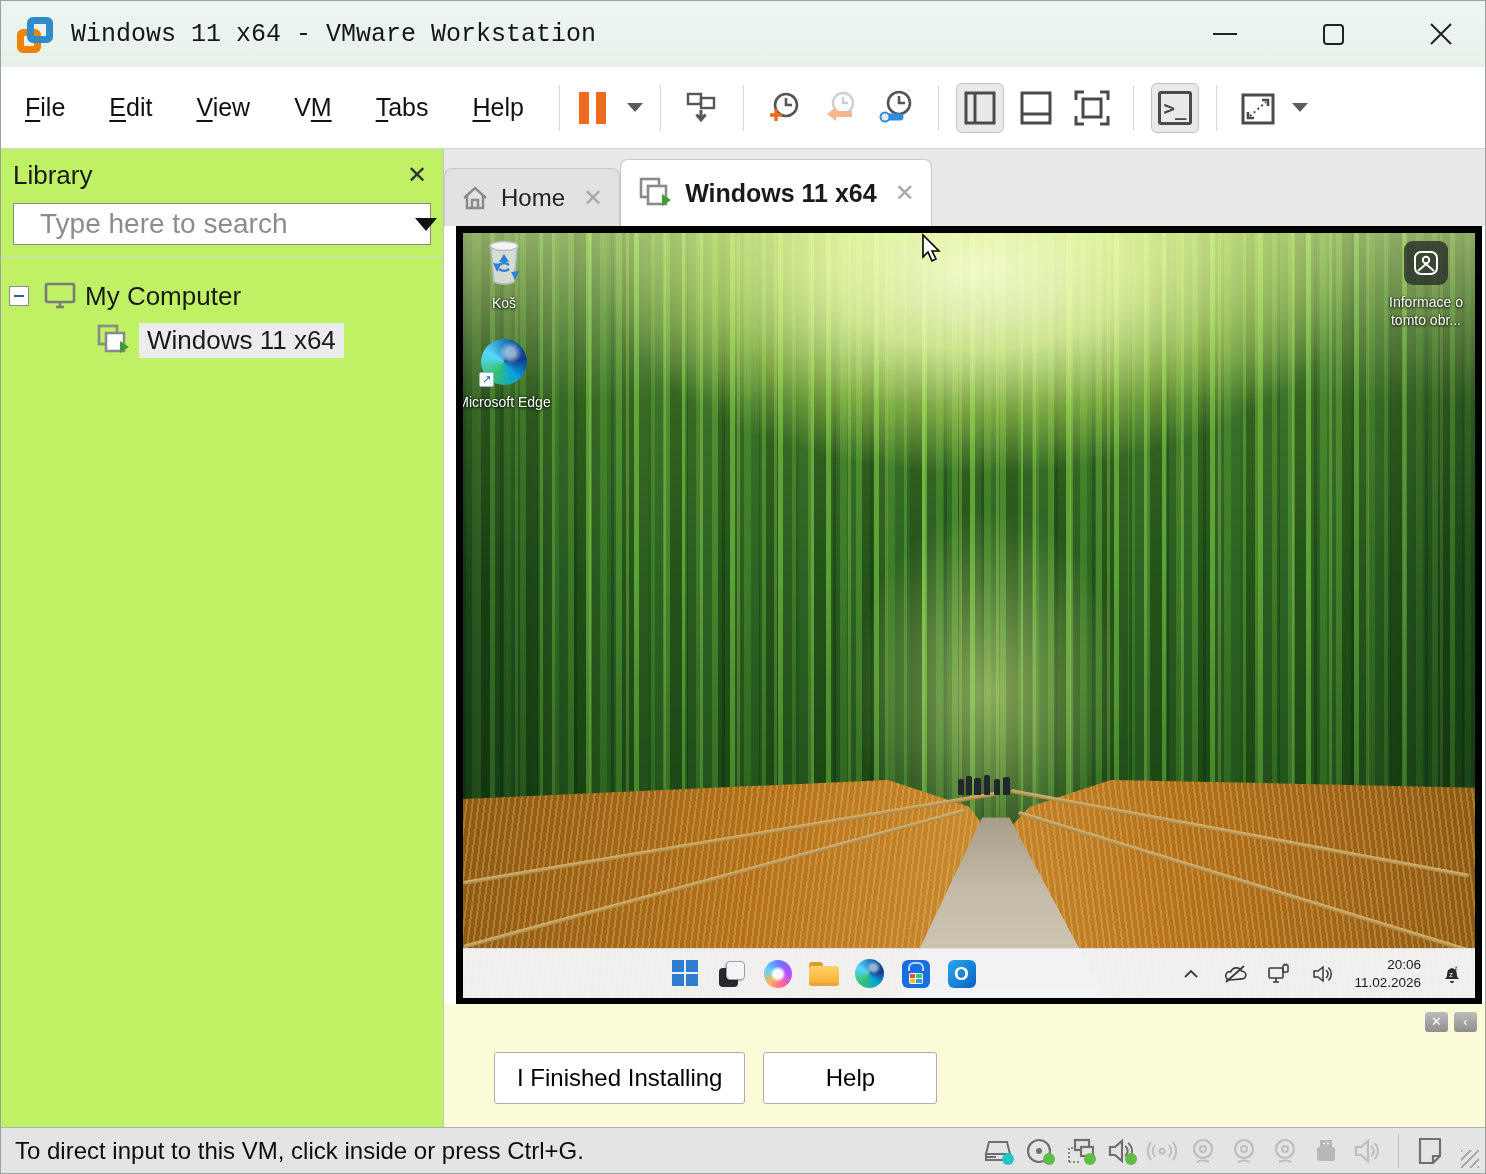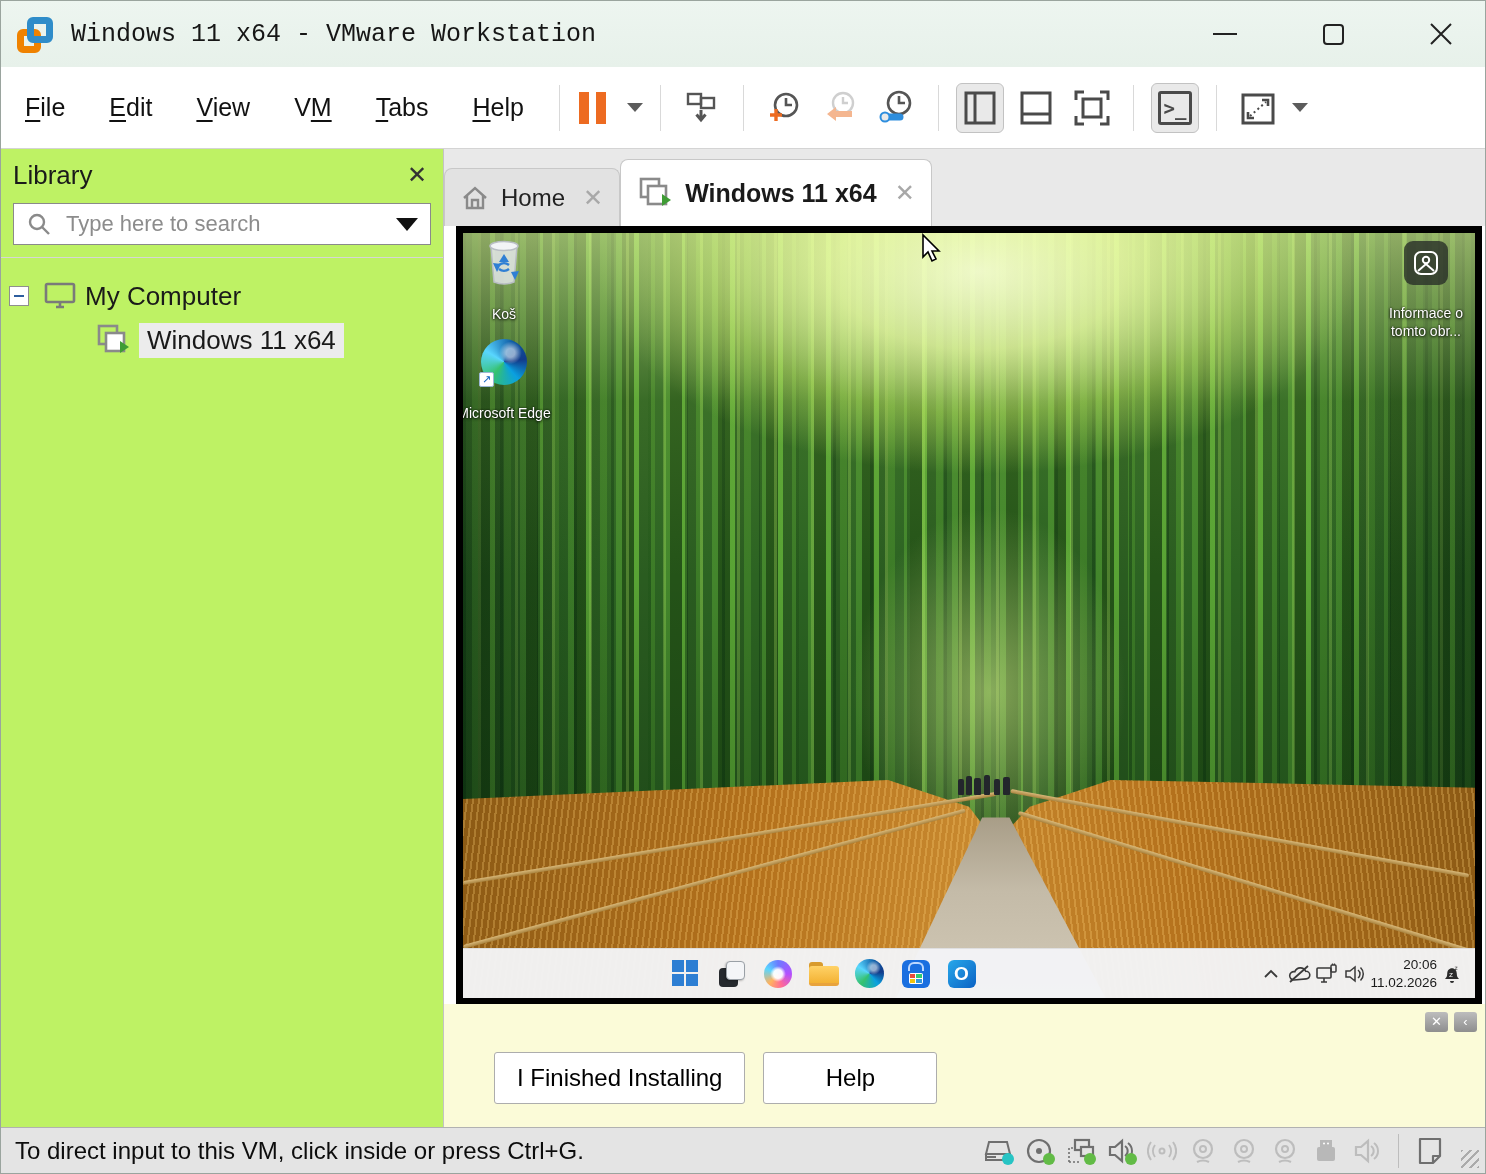--- a/index.html
+++ b/index.html
@@ -44,21 +44,21 @@
     border:3px solid #4a4a4a; border-radius:3px; width:34px; height:34px; display:flex; align-items:center; justify-content:center; }
 
   
   .main { flex:1 1 auto; display:flex; min-height:0; }
 
   
   .library { width:443px; flex:0 0 443px; background:#bef264; border-right:1px solid #c3c3c3; display:flex; flex-direction:column; }
   .lib-head { height:52px; display:flex; align-items:center; justify-content:space-between; padding:0 16px 0 12px; font-size:26px; }
   .lib-close { font-size:24px; color:#333; cursor:default; line-height:1; }
   .searchbox { margin:2px 12px 12px 12px; height:42px; border:1px solid #8a8a8a; display:flex; align-items:center; padding:0 12px; gap:14px; background:#fff; }
-  .searchbox input { border:none; outline:none; flex:1; font-size:22px; color:#222; font-family:inherit; }
+  .searchbox input { border:none; outline:none; flex:1; font-size:28px; color:#222; font-family:inherit; }
   .searchbox input::placeholder { color:#8c8c8c; }
   .sdrop { width:0; height:0; border-left:11px solid transparent; border-right:11px solid transparent; border-top:13px solid #111; }
   .tree { border-top:1px solid #d6d6d6; padding-top:16px; flex:1; }
   .trow { display:flex; align-items:center; gap:8px; font-size:26px; height:44px; }
   .trow.root { padding-left:8px; }
   .trow.child { padding-left:94px; }
   .expander { width:20px; height:20px; border:1px solid #8f8f8f; display:flex; align-items:center; justify-content:center; margin-right:6px; background:#fff; }
   .expander span { width:10px; height:2px; background:#2d5d9e; display:block; }
   .sel { background:#ececec; padding:2px 8px; }
 
@@ -108,21 +108,21 @@
   }
   .rail { position:absolute; height:4px; background:linear-gradient(#d9b97a,#a8823e); transform-origin:0 0; border-radius:2px; }
   .rail.l1 { left:0; top:648px; width:540px; transform:rotate(-9.5deg); }
   .rail.l2 { left:0; top:712px; width:520px; transform:rotate(-15.2deg); }
   .rail.r1 { left:548px; top:556px; width:466px; transform:rotate(10.5deg); }
   .rail.r2 { left:556px; top:578px; width:470px; transform:rotate(17deg); }
   .people { position:absolute; left:495px; top:540px; width:70px; height:22px; }
   .people i { position:absolute; bottom:0; background:#23262c; border-radius:2px 2px 1px 1px; display:block; }
 
   
-  .dicon { position:absolute; width:96px; display:flex; flex-direction:column; align-items:center; gap:20px; text-align:center; }
+  .dicon { position:absolute; width:96px; display:flex; flex-direction:column; align-items:center; gap:9px; text-align:center; }
   .dicon .lbl { font-size:14px; color:#fff; text-shadow:0 1px 3px rgba(0,0,0,.9), 0 0 2px rgba(0,0,0,.8); line-height:1.25; }
   .ic-recycle { width:46px; height:48px; position:relative; }
   .ic-edge {
     width:46px; height:46px; border-radius:50%;
     background:
       radial-gradient(circle at 64% 30%, rgba(255,255,255,.55) 0 10%, rgba(255,255,255,0) 26%),
       conic-gradient(from 140deg at 50% 50%, #0aa0e0, #36c26e 22%, #59d6ff 45%, #0c59a4 68%, #123b8a 84%, #0aa0e0);
     position:relative;
   }
   .short-arrow { position:absolute; left:-2px; bottom:-2px; width:15px; height:15px; background:#fff; border:1px solid #9bb7d4; border-radius:2px; color:#1565c0; font-size:11px; line-height:13px; text-align:center; }
@@ -149,21 +149,21 @@
   .ic-edge-sm { width:29px; height:29px; border-radius:50%;
     background:
       radial-gradient(circle at 64% 30%, rgba(255,255,255,.55) 0 10%, rgba(255,255,255,0) 26%),
       conic-gradient(from 140deg at 50% 50%, #0aa0e0, #36c26e 22%, #59d6ff 45%, #0c59a4 68%, #123b8a 84%, #0aa0e0); }
   .ic-store { width:28px; height:28px; background:#1a6fe0; border-radius:6px; position:relative; display:flex; align-items:flex-end; justify-content:center; padding-bottom:4px; }
   .ic-store::before { content:""; position:absolute; top:2px; left:50%; transform:translateX(-50%); width:12px; height:7px; border:2px solid #bcd8ff; border-bottom:none; border-radius:6px 6px 0 0; }
   .storegrid { width:14px; height:11px; background:#fff; border-radius:2px; display:grid; grid-template-columns:1fr 1fr; grid-template-rows:1fr 1fr; gap:1px; padding:1px; }
   .storegrid i:nth-child(1){background:#e74c3c}.storegrid i:nth-child(2){background:#2ecc71}
   .storegrid i:nth-child(3){background:#f1c40f}.storegrid i:nth-child(4){background:#3498db}
   .ic-outlook { width:28px; height:28px; border-radius:6px; background:linear-gradient(135deg,#28a8ea,#0b62c4); color:#fff; font-size:19px; font-weight:bold; display:flex; align-items:center; justify-content:center; }
-  .tb-tray { margin-left:auto; display:flex; align-items:center; gap:2px; padding-right:10px; }
+  .tb-tray { margin-left:auto; display:flex; align-items:center; gap:18px; padding-right:10px; }
   .trayic { width:26px; height:26px; display:flex; align-items:center; justify-content:center; }
   .clock { text-align:right; font-size:13.5px; color:#1a1a1a; line-height:1.3; }
 
   
   .hintbar { flex:1; background:#fbfbd8; position:relative; display:flex; align-items:flex-start; padding:26px 20px 0 26px; }
   .hint-text { font-size:24px; line-height:1.26; width:505px; color:#000; }
   .hint-btns { display:flex; gap:18px; margin-left:24px; margin-top:22px; }
   .hbtn { min-width:174px; height:52px; background:#fff; border:1px solid #adadad; border-radius:3px; font-size:24px; font-family:inherit; padding:0 22px; color:#000; }
   .hbtn.wide { min-width:243px;text-align:center; }
   .hint-mini { position:absolute; top:8px; right:8px; display:flex; gap:6px; }

